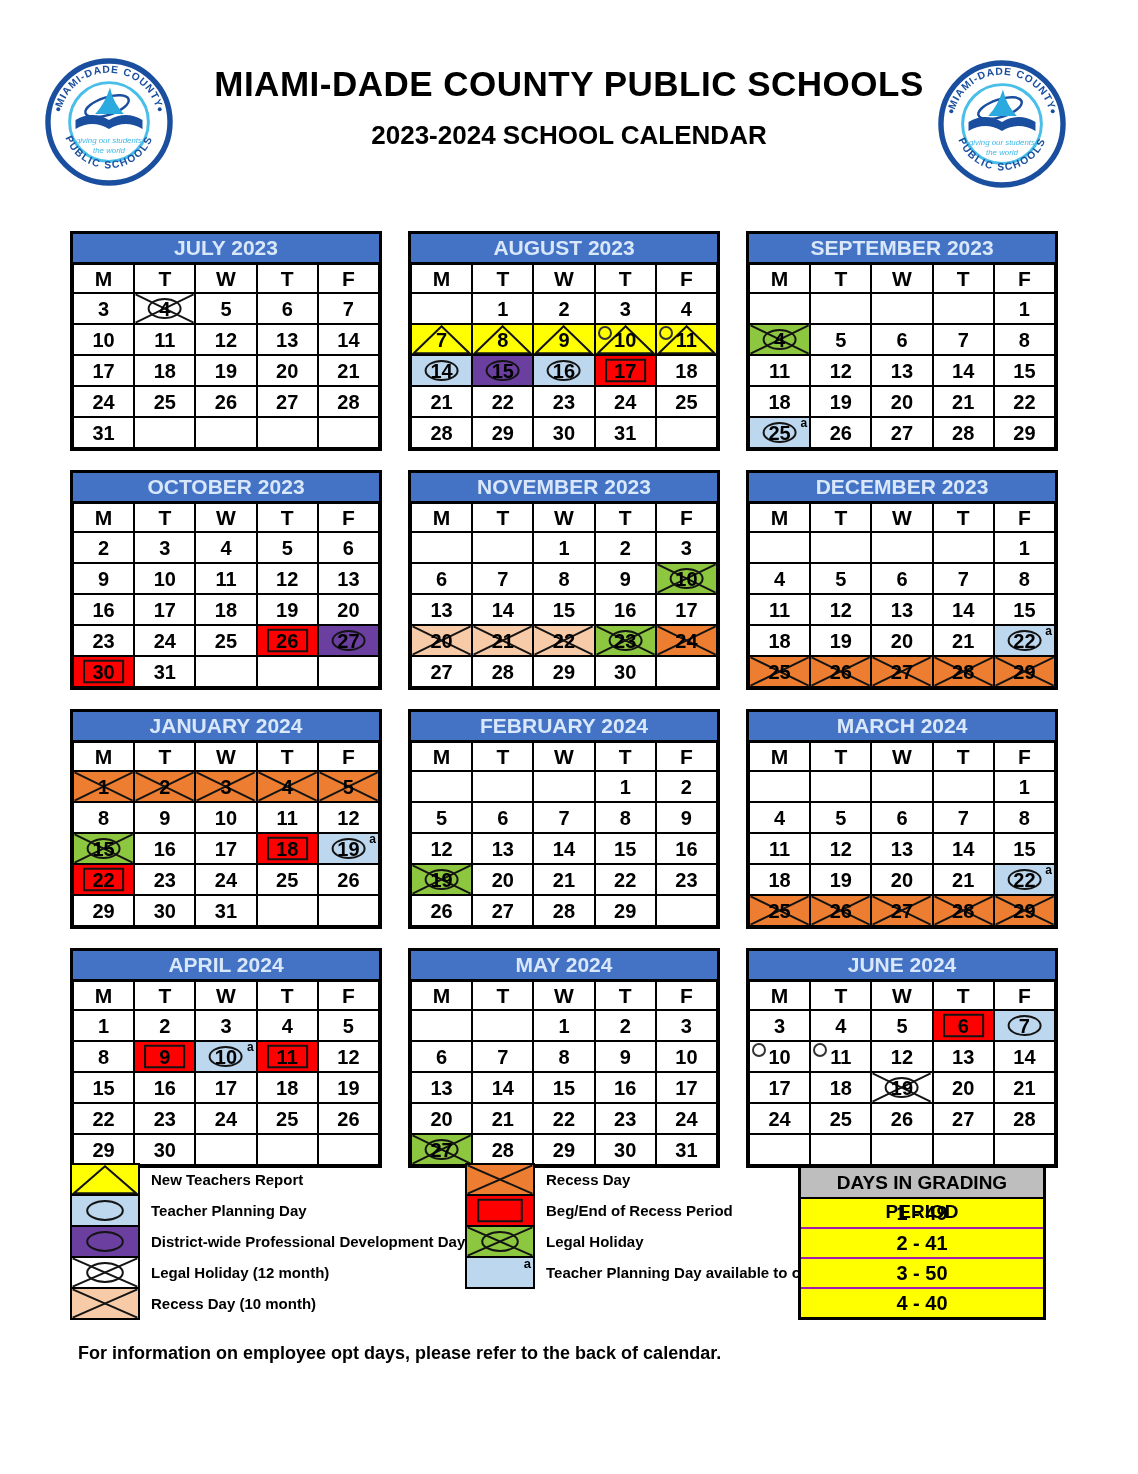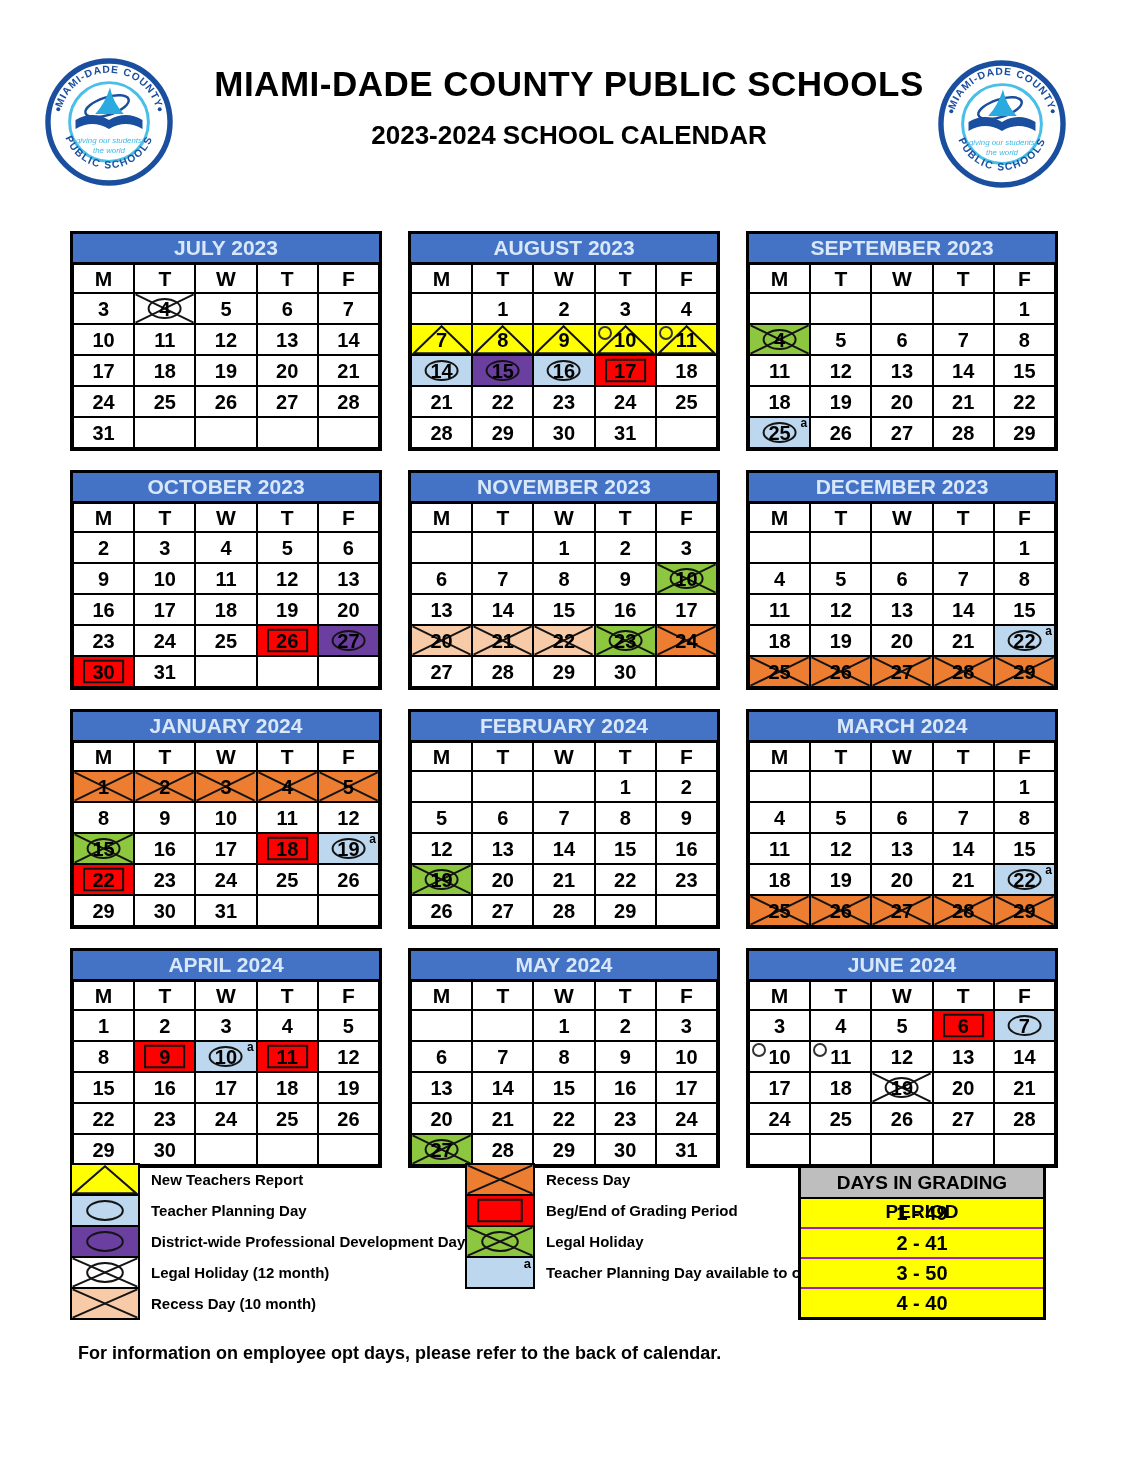--- a/index.html
+++ b/index.html
@@ -1487,21 +1487,21 @@
         </svg>
       </div>
       <span class="llabel">Recess Day</span>
     </div>
     <div class="legend-row">
       <div class="lswatch" style="background: rgb(255, 0, 0);">
         <svg class="marks" viewBox="0 0 100 70" preserveAspectRatio="none">
           <rect x="17" y="9" width="66" height="52"></rect>
         </svg>
       </div>
-      <span class="llabel">Beg/End of Grading Period</span>
+      <span class="llabel">Beg/End of Recess Period</span>
     </div>
     <div class="legend-row">
       <div class="lswatch" style="background: rgb(141, 198, 63);">
         <svg class="marks" viewBox="0 0 100 70" preserveAspectRatio="none">
           <line x1="1" y1="1" x2="99" y2="69"></line>
           <line x1="99" y1="1" x2="1" y2="69"></line>
           <ellipse cx="50" cy="35" rx="27" ry="23"></ellipse>
         </svg>
       </div>
       <span class="llabel">Legal Holiday</span>

